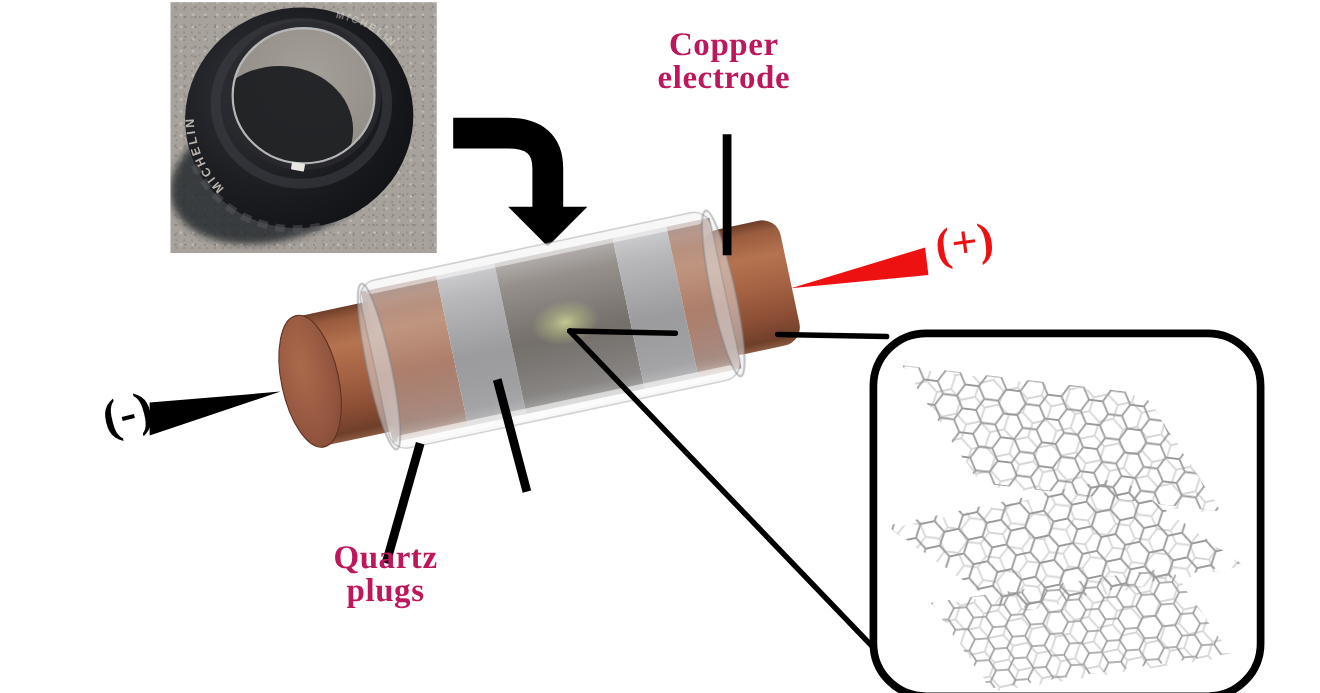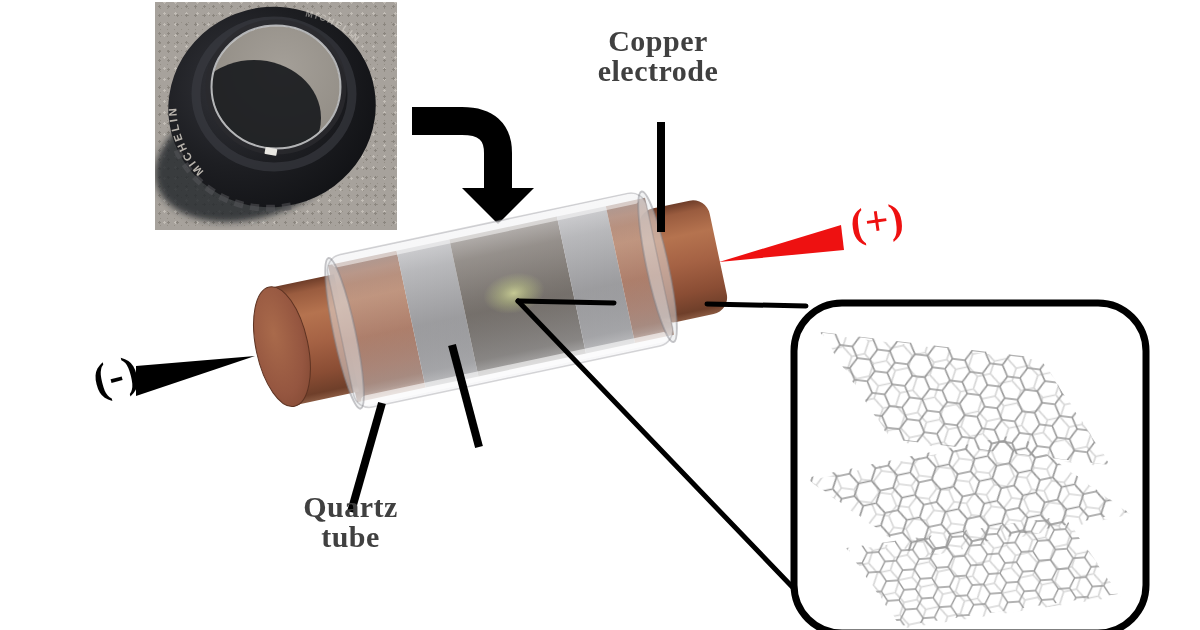--- a/index.html
+++ b/index.html
@@ -8,21 +8,21 @@
   .tire-photo{position:absolute;left:155px;top:2px;width:242px;height:228px;
       background-color:#a7a29c;
       background-image:
         radial-gradient(#8b867f 1px, rgba(0,0,0,0) 1.3px),
         radial-gradient(#c2bdb6 1px, rgba(0,0,0,0) 1.3px),
         radial-gradient(#948f86 0.8px, rgba(0,0,0,0) 1px);
       background-size:9px 9px,11px 11px,7px 7px;
       background-position:0 0,4px 6px,2px 3px;}
   .tire-photo svg{position:absolute;left:0;top:0;}
   .diagram-svg{position:absolute;left:0;top:0;pointer-events:none;}
-  .label{position:absolute;font-weight:700;color:#404040;text-align:center;
+  .label{position:absolute;font-weight:700;color:#be185d;text-align:center;
          font-size:30px;line-height:30px;letter-spacing:0.5px;}
   .label-plus{font-size:42px;line-height:42px;color:#ee1111;transform:rotate(-8deg);}
   .label-minus{font-size:44px;line-height:44px;color:#000;transform:rotate(-14deg);}
 </style>
 </head>
 <body>
 
 <div class="canvas">
 
   <div class="tire-photo">
@@ -168,20 +168,20 @@
   <div class="label" style="left:563px;top:26px;width:190px;">
     <div>Copper</div>
     <div>electrode</div>
   </div>
 
   <div class="label" style="left:428px;top:456px;width:180px;">
   </div>
 
   <div class="label" style="left:268px;top:492px;width:165px;">
     <div>Quartz</div>
-    <div>tube</div>
+    <div>plugs</div>
   </div>
 
   <div class="label label-plus" style="left:832px;top:200px;width:90px;">(+)</div>
 
   <div class="label label-minus" style="left:76px;top:354px;width:80px;">(-)</div>
 
 </div>
 
 </body></html>

